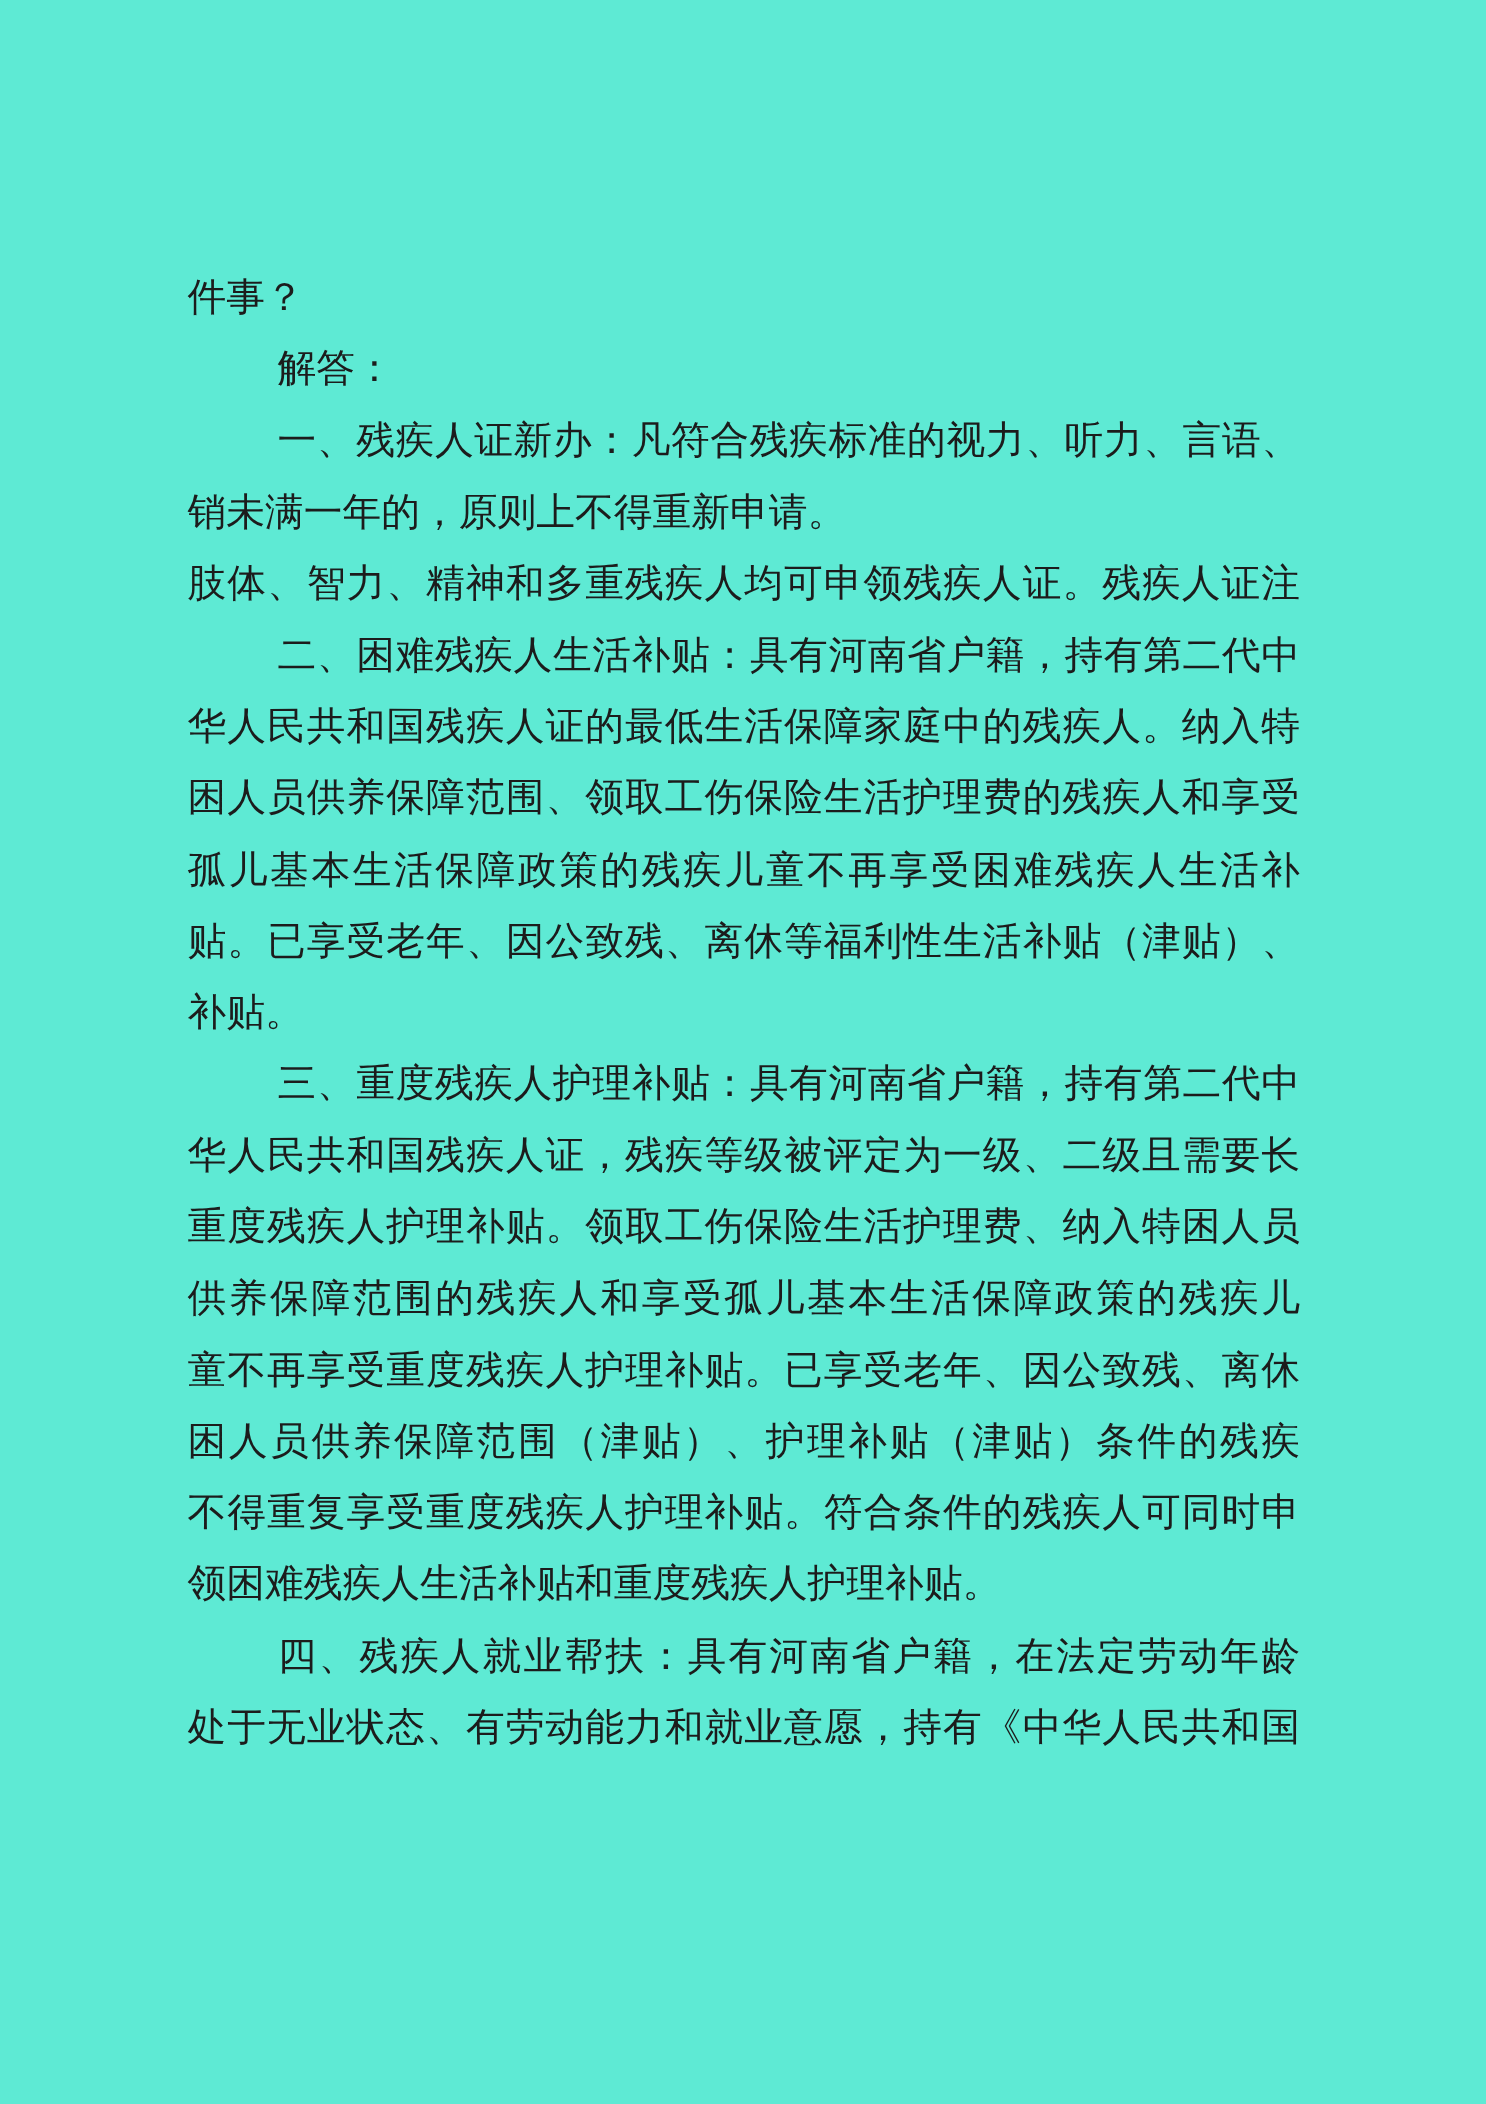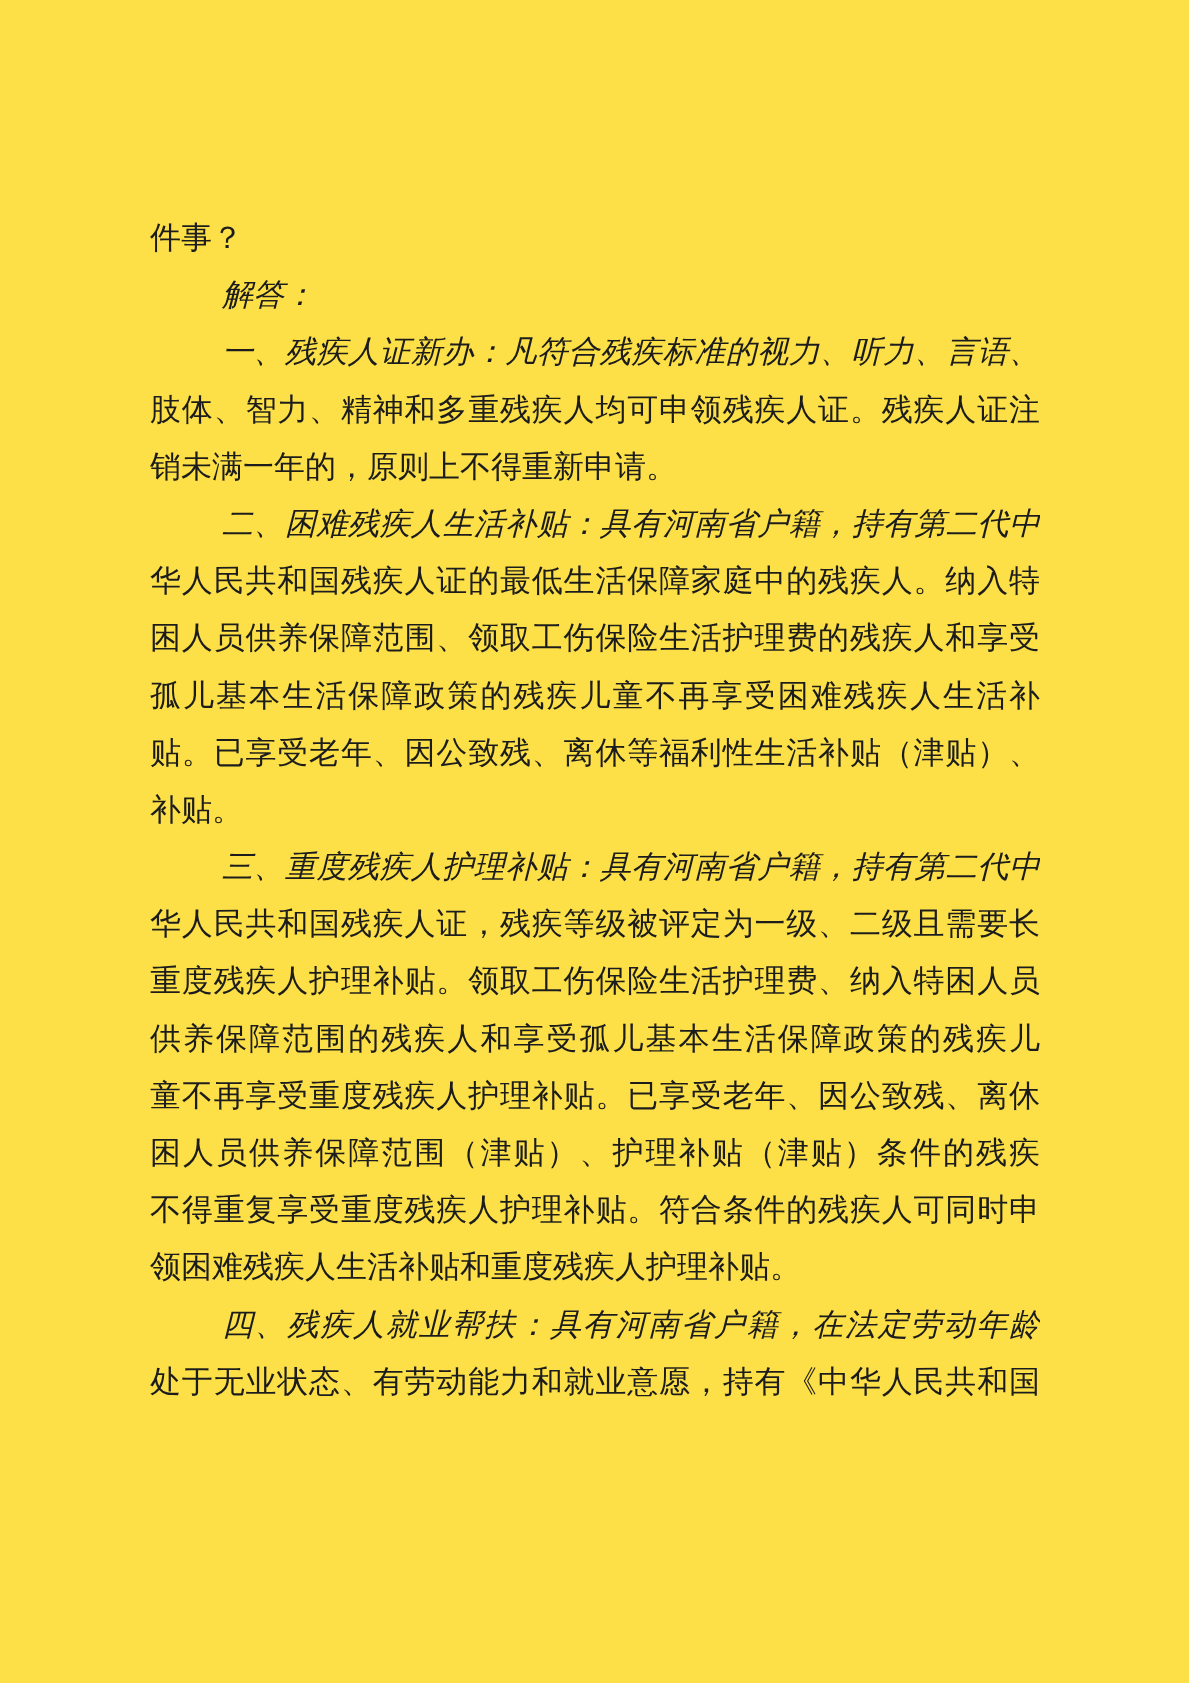--- a/index.html
+++ b/index.html
@@ -9,21 +9,21 @@
   }
   body {
     width: 1189px;
     height: 1683px;
     position: relative;
     overflow: hidden;
   }
   .page {
     position: absolute;
     inset: 0;
-    background: #fde047;
+    background: #5eead4;
   }
   .textblock {
     position: absolute;
     left: 150px;
     top: 209px;
     width: 890px;
     font-family: "Liberation Serif", "DejaVu Serif", serif;
     font-size: 31px;
     line-height: 57.2px;
     color: #1c1c1c;
@@ -41,33 +41,32 @@
     text-justify: inter-character;
   }
   
   .ln.l {
     text-align: left;
     text-align-last: left;
   }
   
   .ln.ind {
     text-indent: 72px;
-    font-style: italic;
   }
 </style>
 </head>
 <body>
 
 <div class="page">
   <div class="textblock">
     <div class="ln l">件事？</div>
     <div class="ln l ind">解答：</div>
     <div class="ln j ind">一、残疾人证新办：凡符合残疾标准的视力、听力、言语、</div>
+    <div class="ln l">销未满一年的，原则上不得重新申请。</div>
     <div class="ln j">肢体、智力、精神和多重残疾人均可申领残疾人证。残疾人证注</div>
-    <div class="ln l">销未满一年的，原则上不得重新申请。</div>
     <div class="ln j ind">二、困难残疾人生活补贴：具有河南省户籍，持有第二代中</div>
     <div class="ln j">华人民共和国残疾人证的最低生活保障家庭中的残疾人。纳入特</div>
     <div class="ln j">困人员供养保障范围、领取工伤保险生活护理费的残疾人和享受</div>
     <div class="ln j">孤儿基本生活保障政策的残疾儿童不再享受困难残疾人生活补</div>
     <div class="ln j">贴。已享受老年、因公致残、离休等福利性生活补贴（津贴）、</div>
     <div class="ln l">补贴。</div>
     <div class="ln j ind">三、重度残疾人护理补贴：具有河南省户籍，持有第二代中</div>
     <div class="ln j">华人民共和国残疾人证，残疾等级被评定为一级、二级且需要长</div>
     <div class="ln j">重度残疾人护理补贴。领取工伤保险生活护理费、纳入特困人员</div>
     <div class="ln j">供养保障范围的残疾人和享受孤儿基本生活保障政策的残疾儿</div>

